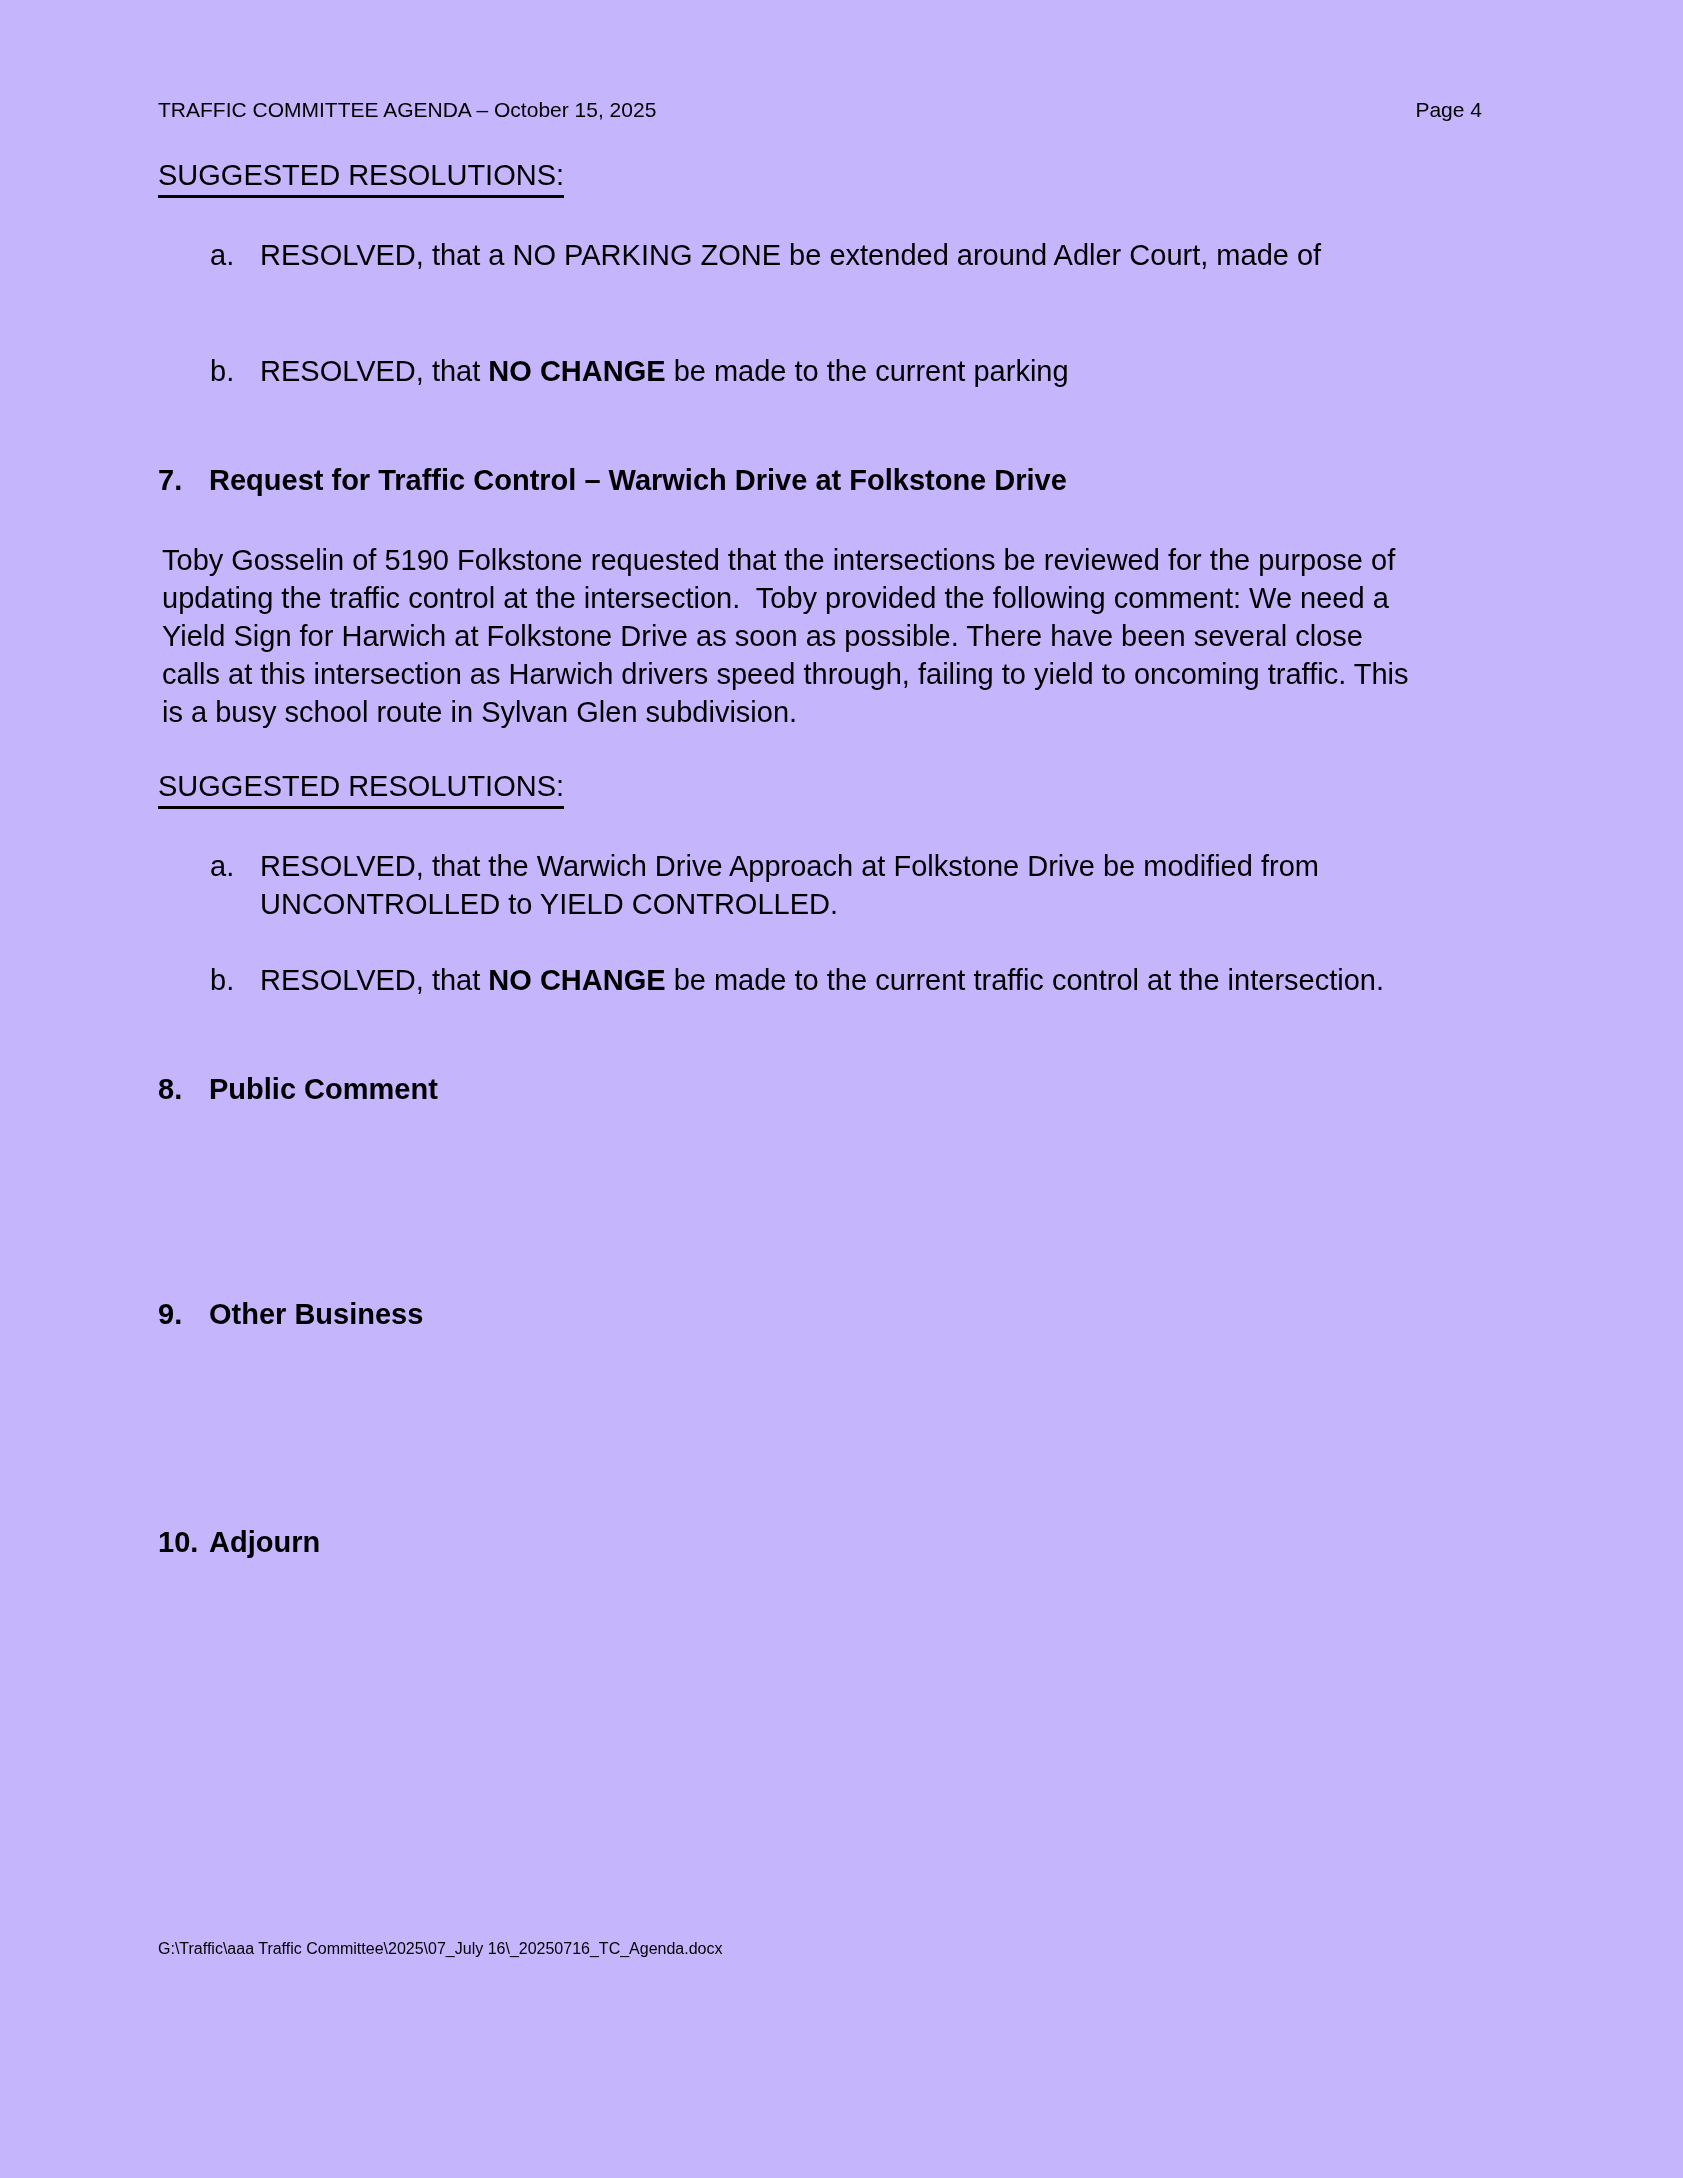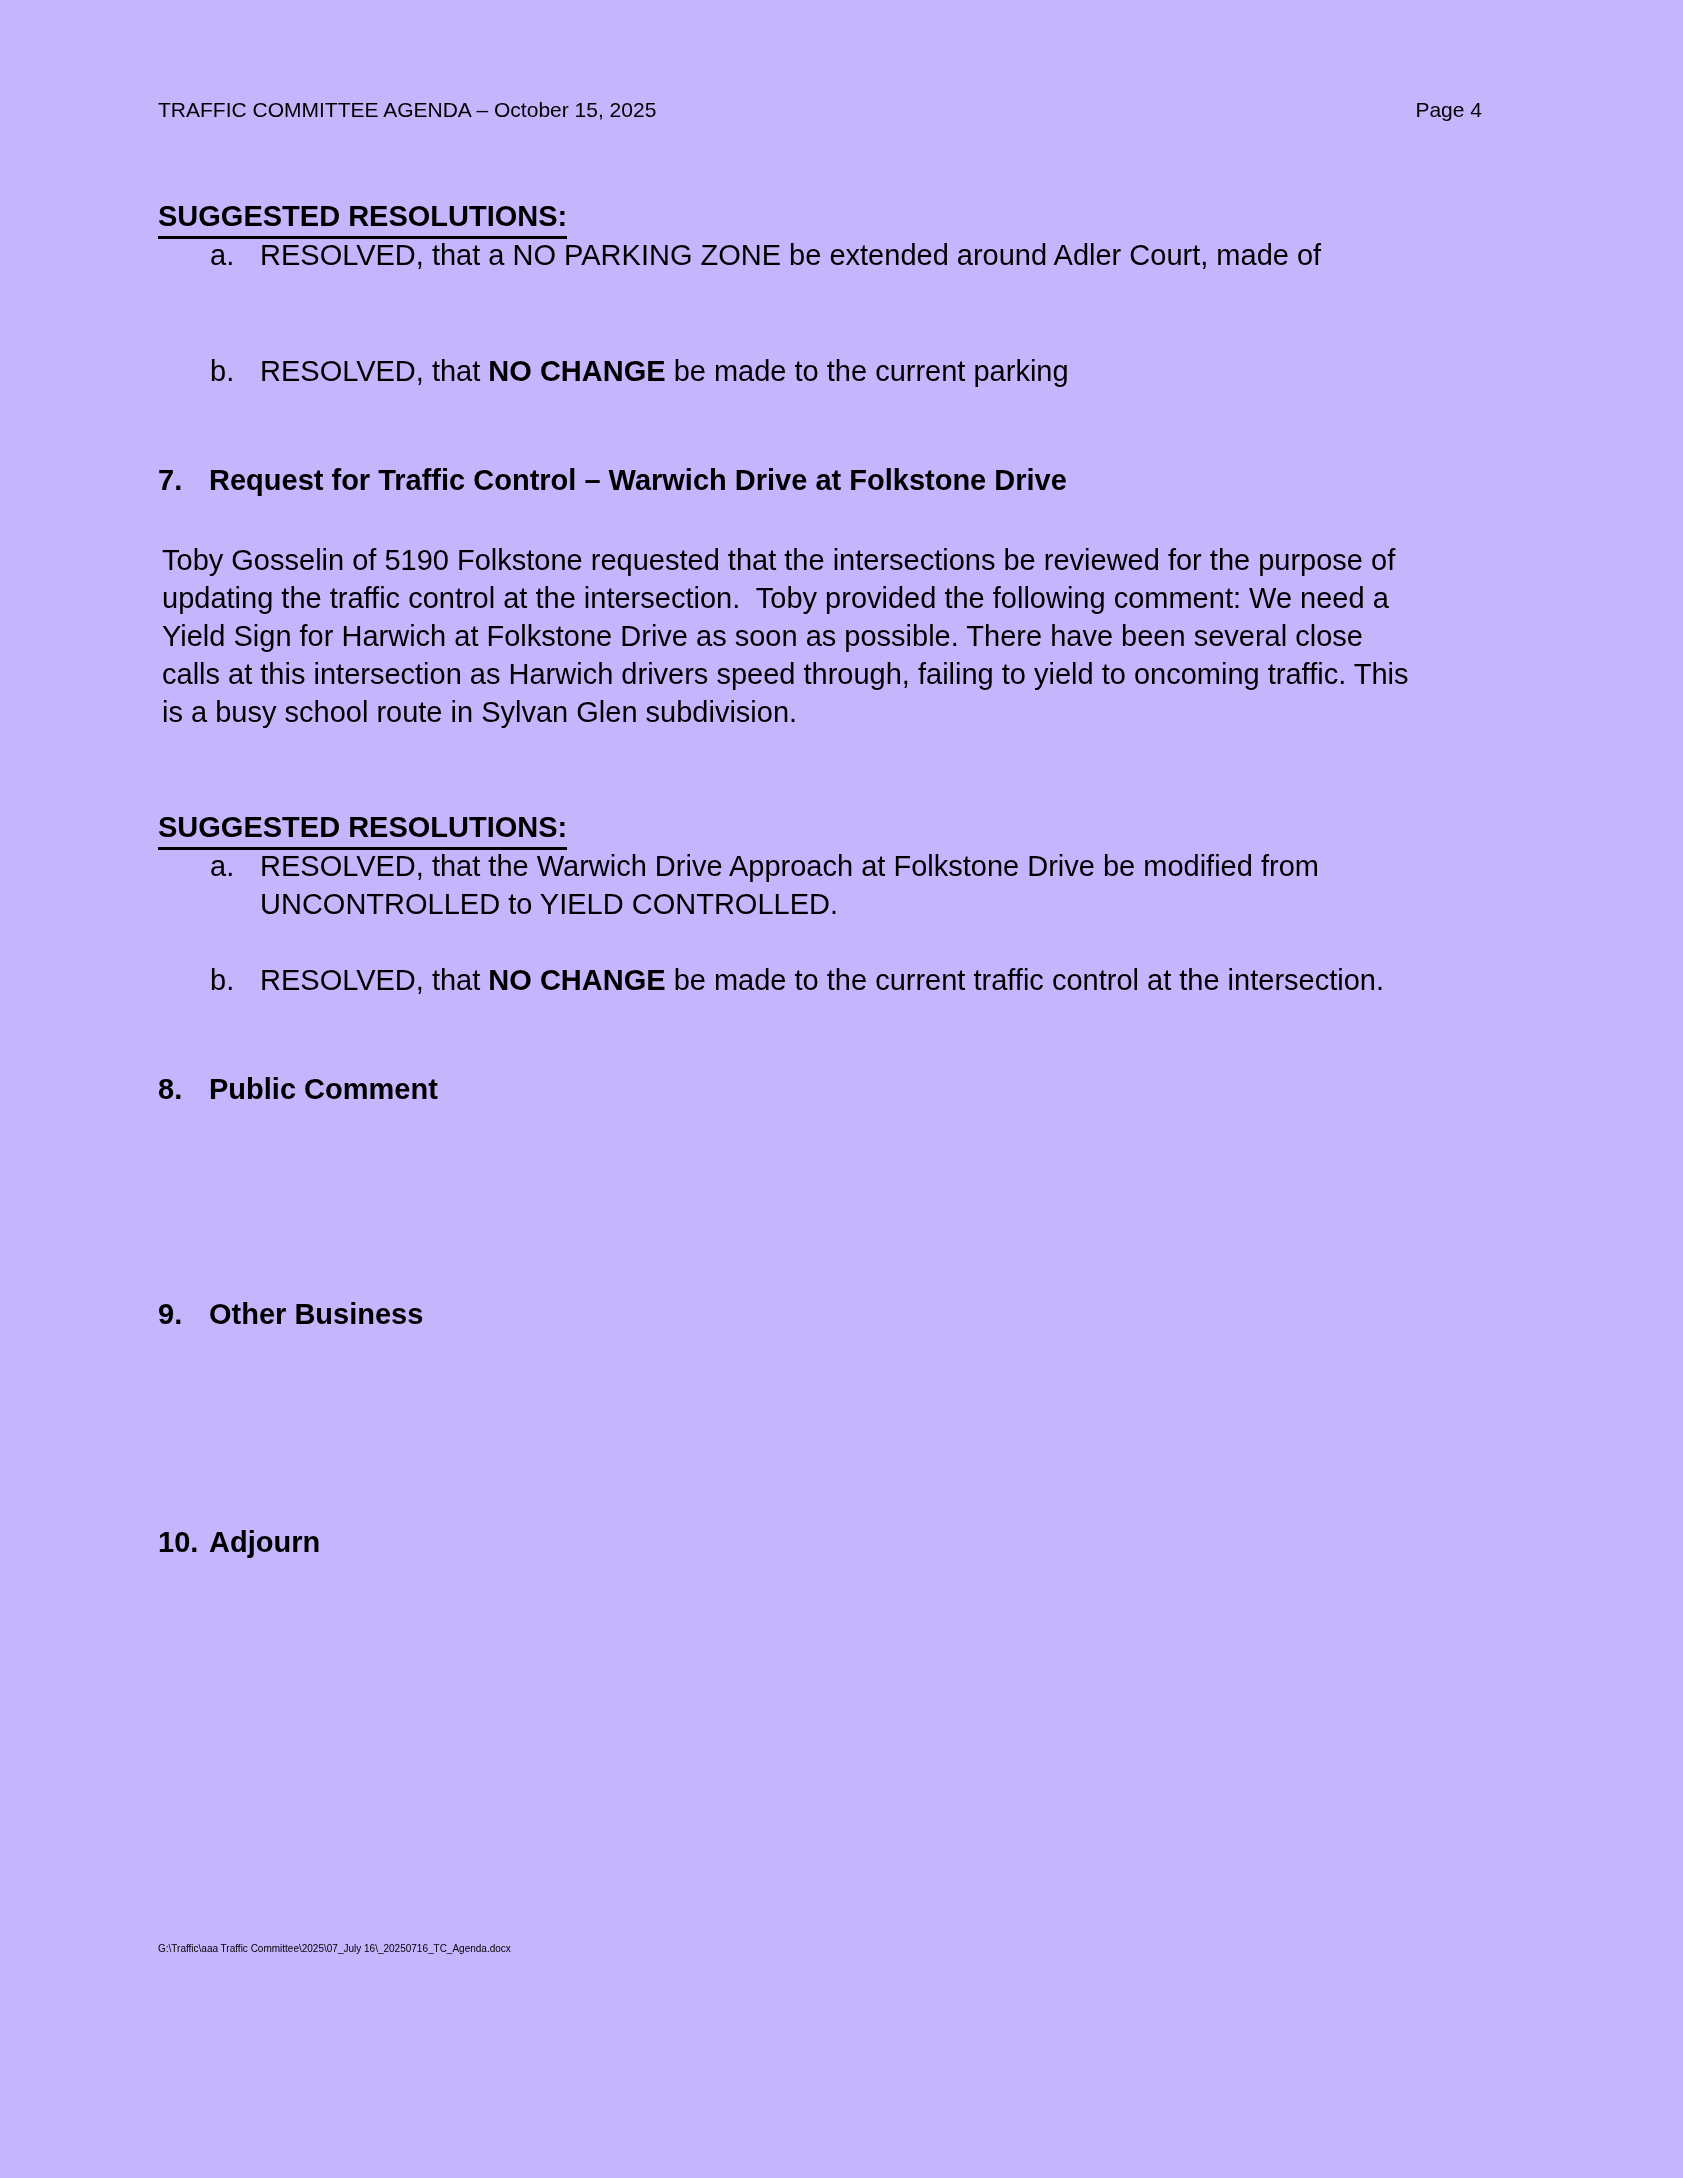--- a/index.html
+++ b/index.html
@@ -25,22 +25,21 @@
     display: flex;
     justify-content: space-between;
     font-size: 21px;
     line-height: 26px;
   }
   .res-heading {
     position: absolute;
     left: 158px;
     font-size: 29px;
     line-height: 38px;
-    font-weight: 700;
-    margin-top: 41px;
+    font-weight: 400;
   }
   .res-heading .underlined {
     display: inline-block;
     border-bottom: 3px solid #000000;
     padding-bottom: 1px;
   }
   .list-item {
     position: absolute;
     left: 210px;
     display: flex;
@@ -73,21 +72,21 @@
     font-size: 29px;
     line-height: 38px;
   }
   .line {
     white-space: pre;
   }
   .doc-footer {
     position: absolute;
     left: 158px;
     top: 1941px;
-    font-size: 10px;
+    font-size: 16px;
     line-height: 16px;
     white-space: pre;
   }
   
   #res1-heading { top: 156px; }
   #res1-item-a  { top: 236px; }
   #res1-item-b  { top: 352px; }
   #sec7-heading { top: 461px; }
   #sec7-para    { top: 541px; }
   #res2-heading { top: 767px; }

